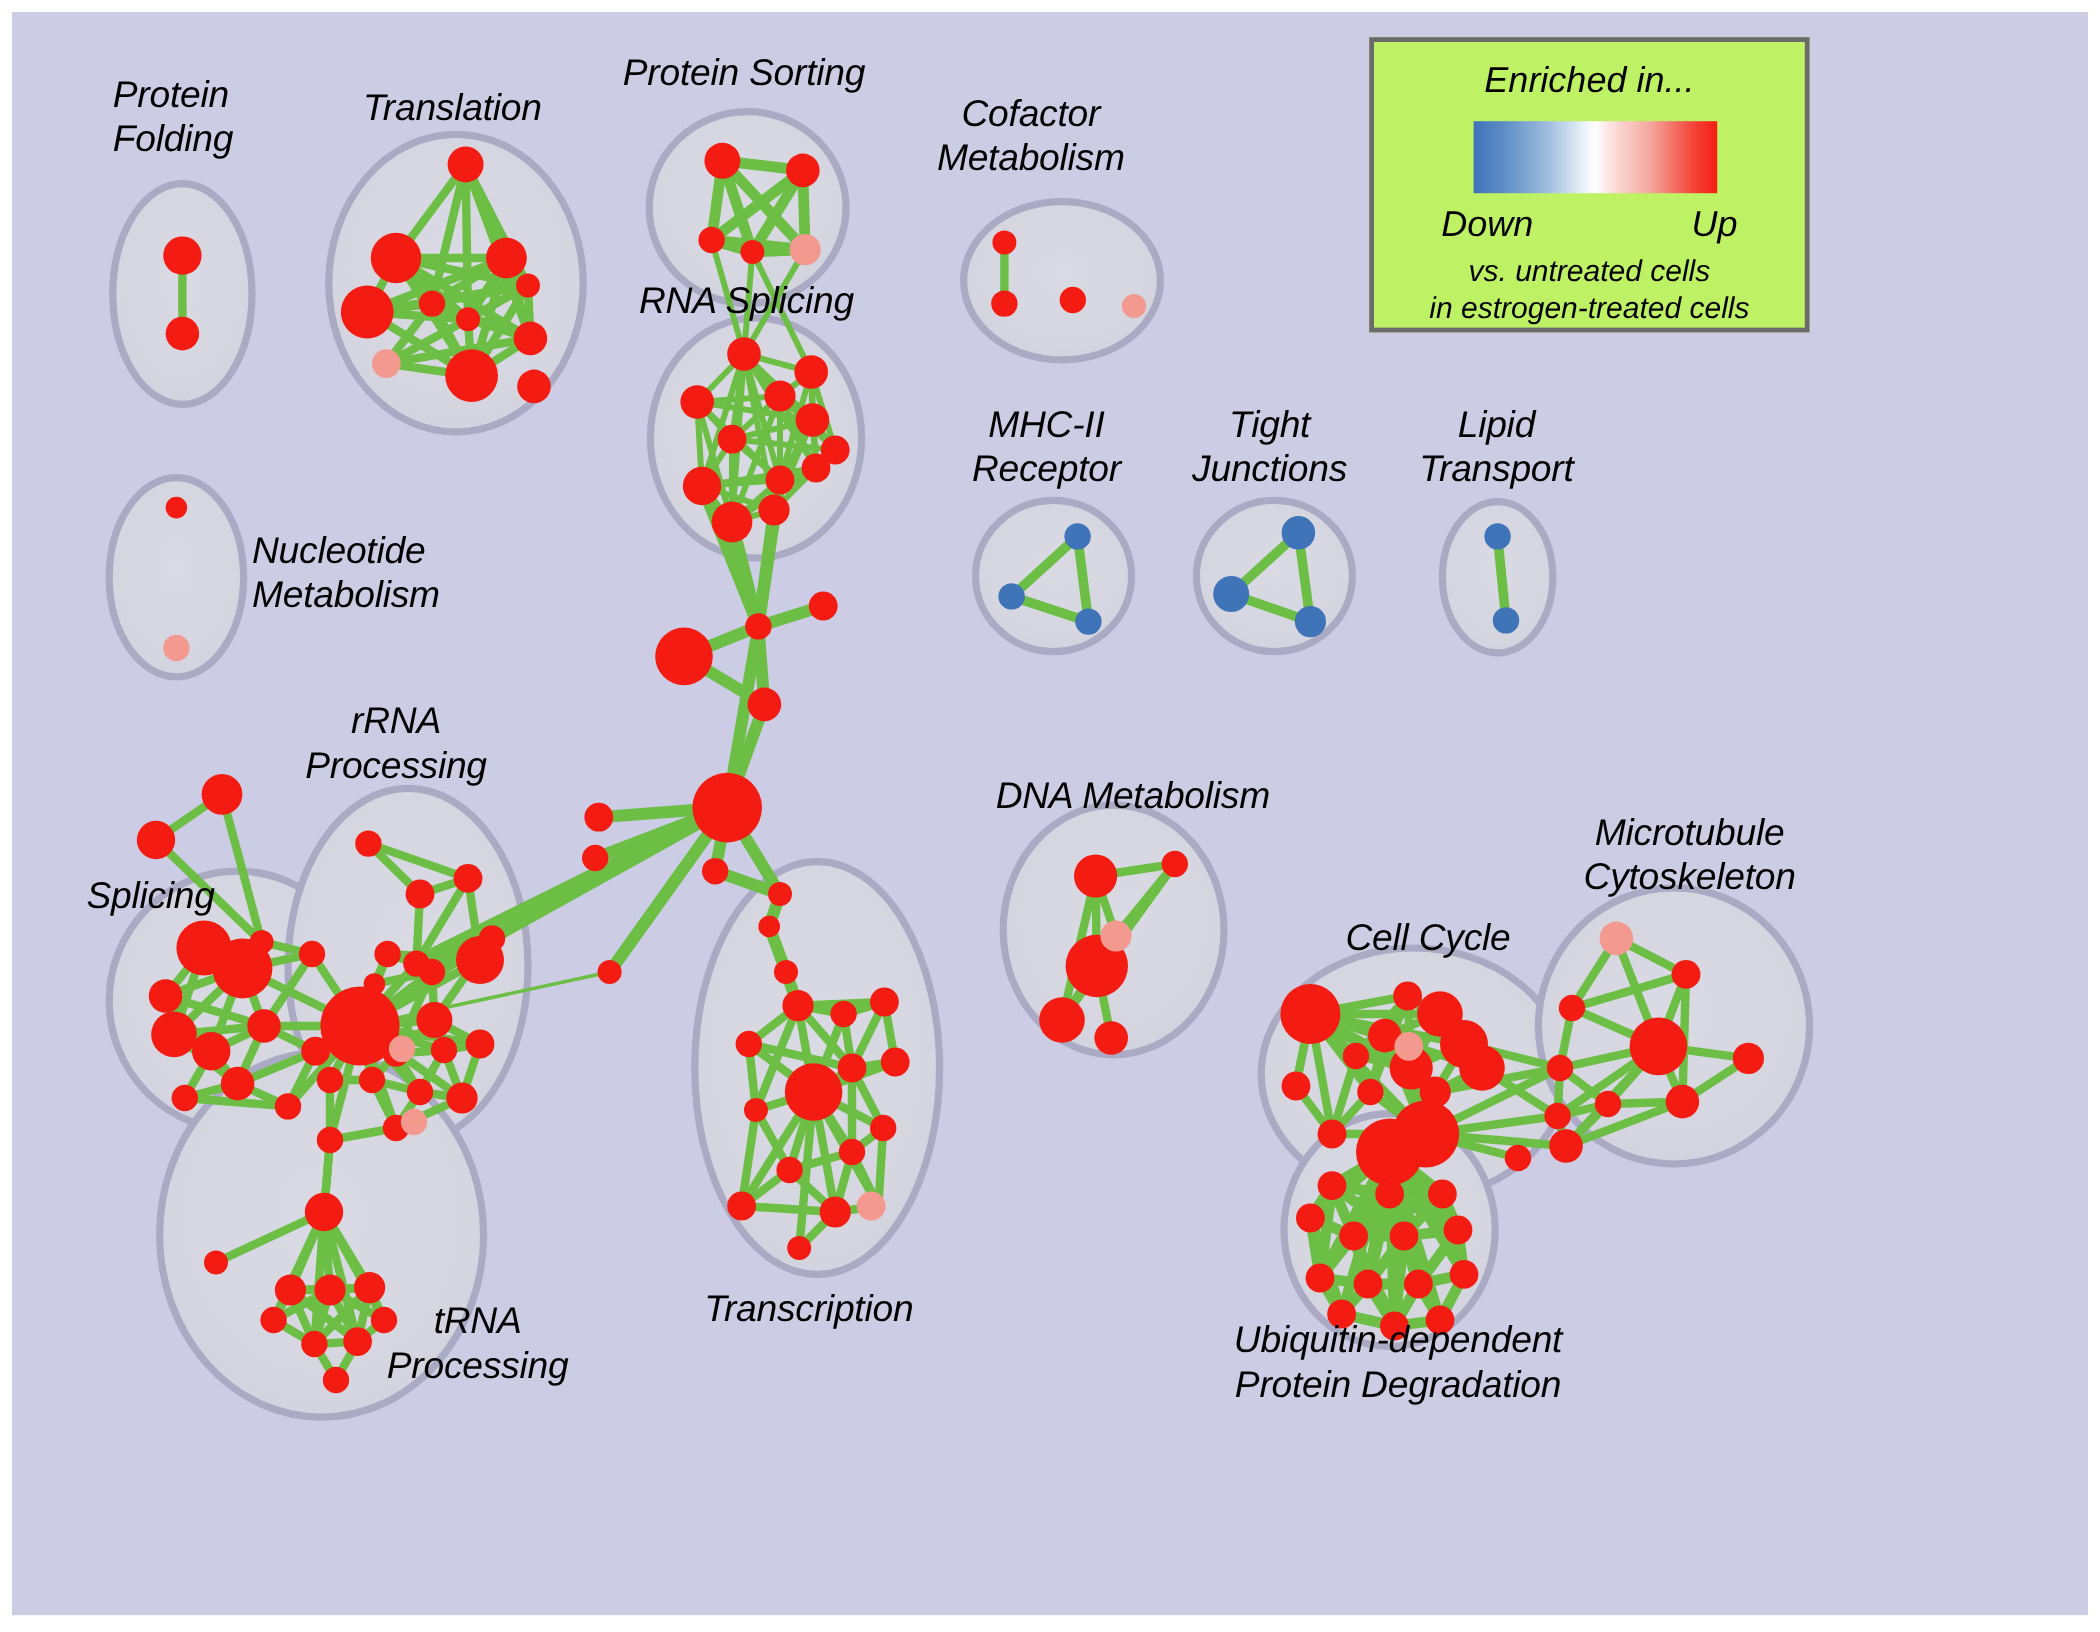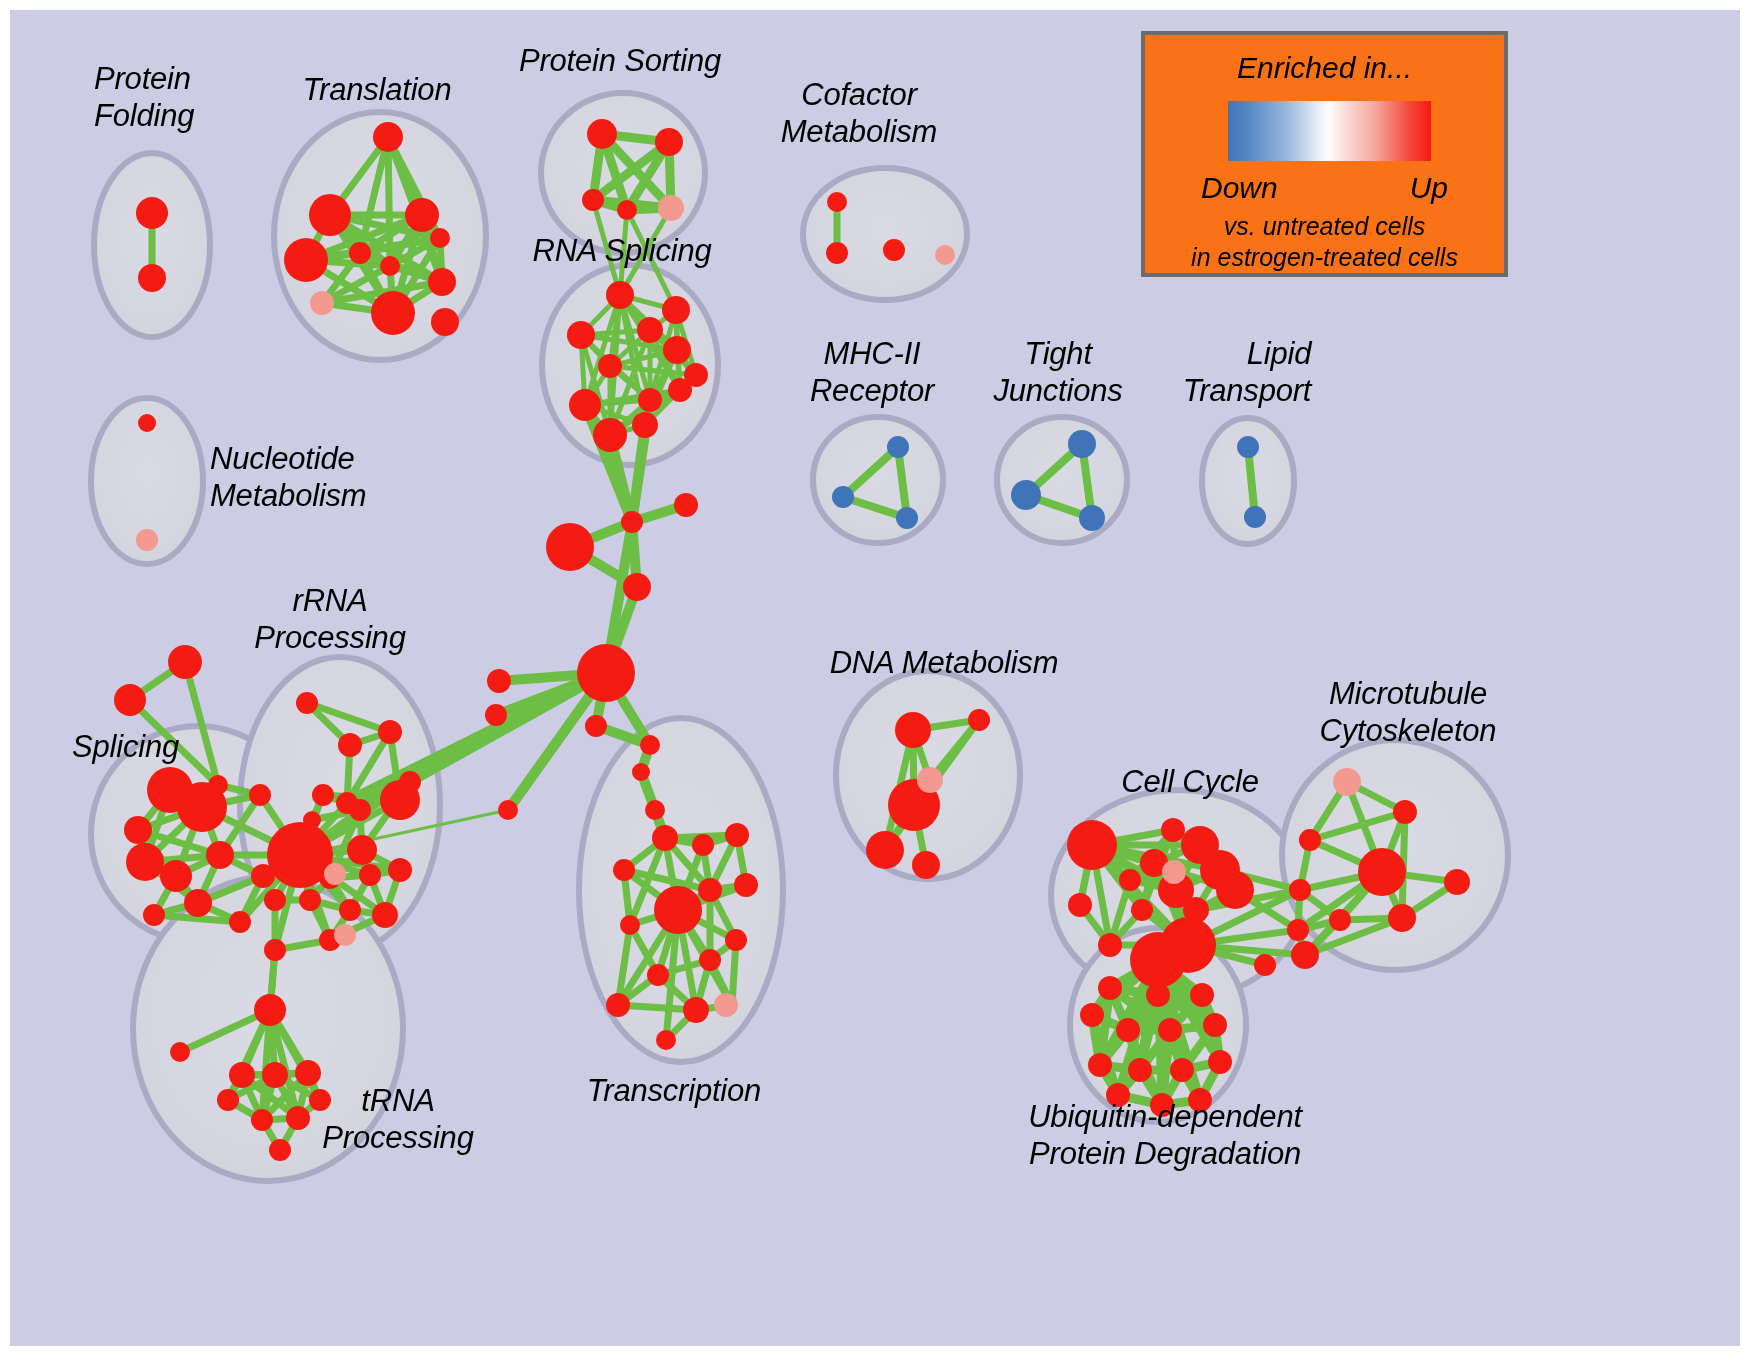--- a/index.html
+++ b/index.html
@@ -2,21 +2,21 @@
 <html><head>
 <meta charset="utf-8">
 <style>
   html,body{margin:0;padding:0;background:#ffffff;}
   body{font-family:"Liberation Sans",sans-serif;}
   #stage{position:relative;width:1750px;height:1360px;background:#ffffff;overflow:hidden;}
   #canvas{position:absolute;left:10px;top:10px;width:1730px;height:1336px;background:#ccccE4;overflow:hidden;font-style:italic;}
   #net{position:absolute;left:0;top:0;width:1730px;height:1336px;}
   .lbl{position:absolute;color:#000;font-family:"Liberation Sans",sans-serif;font-size:31px;line-height:37px;white-space:pre;letter-spacing:-0.2px;}
   .lbl.c{text-align:center;transform:translateX(-50%);}
-  #legend{position:absolute;left:1131px;top:21px;width:367px;height:246px;background:#f97316;border:4px solid #6b6b6b;box-sizing:border-box;}
+  #legend{position:absolute;left:1131px;top:21px;width:367px;height:246px;background:#bef264;border:4px solid #6b6b6b;box-sizing:border-box;}
   #legend .ltitle{position:absolute;left:0;right:0;top:16px;text-align:center;font-size:30px;color:#000;}
   #legend .bar{position:absolute;left:83px;top:66px;width:203px;height:60px;
      background:linear-gradient(to right,#3f74b8 0%,#5d8cc6 12%,#9dbbdd 30%,#e4eef6 44%,#ffffff 50%,#fbe3e0 56%,#f5a9a0 72%,#f4453a 90%,#f61b12 100%);}
   #legend .down{position:absolute;left:56px;top:136px;font-size:30px;}
   #legend .up{position:absolute;right:56px;top:136px;font-size:30px;}
   #legend .sub{position:absolute;left:0;right:0;top:176px;text-align:center;font-size:25px;line-height:31px;}
 </style>
 </head>
 <body>
 
@@ -694,21 +694,21 @@
 Folding</div>
         <div class="lbl c" style="left: 367px; top: 32px; margin-top: 29px;">Translation</div>
         <div class="lbl c" style="left: 610px; top: 32px;">Protein Sorting</div>
         <div class="lbl c" style="left: 849px; top: 66px;">Cofactor
 Metabolism</div>
         <div class="lbl c" style="left: 612px; top: 222px;">RNA Splicing</div>
         <div class="lbl c" style="left: 862px; top: 325px;">MHC-II
 Receptor</div>
         <div class="lbl c" style="left: 1048px; top: 325px;">Tight
 Junctions</div>
-        <div class="lbl c" style="left: 1237px; top: 325px; text-align: right;">Lipid
+        <div class="lbl c" style="left: 1237px; top: 325px;">Lipid
 Transport</div>
         <div class="lbl" style="left: 200px; top: 430px;">Nucleotide
 Metabolism</div>
         <div class="lbl c" style="left: 320px; top: 572px;">rRNA
 Processing</div>
         <div class="lbl" style="left: 62px; top: 718px;">Splicing</div>
         <div class="lbl c" style="left: 934px; top: 634px;">DNA Metabolism</div>
         <div class="lbl c" style="left: 1398px; top: 665px;">Microtubule
 Cytoskeleton</div>
         <div class="lbl c" style="left: 1180px; top: 753px;">Cell Cycle</div>

